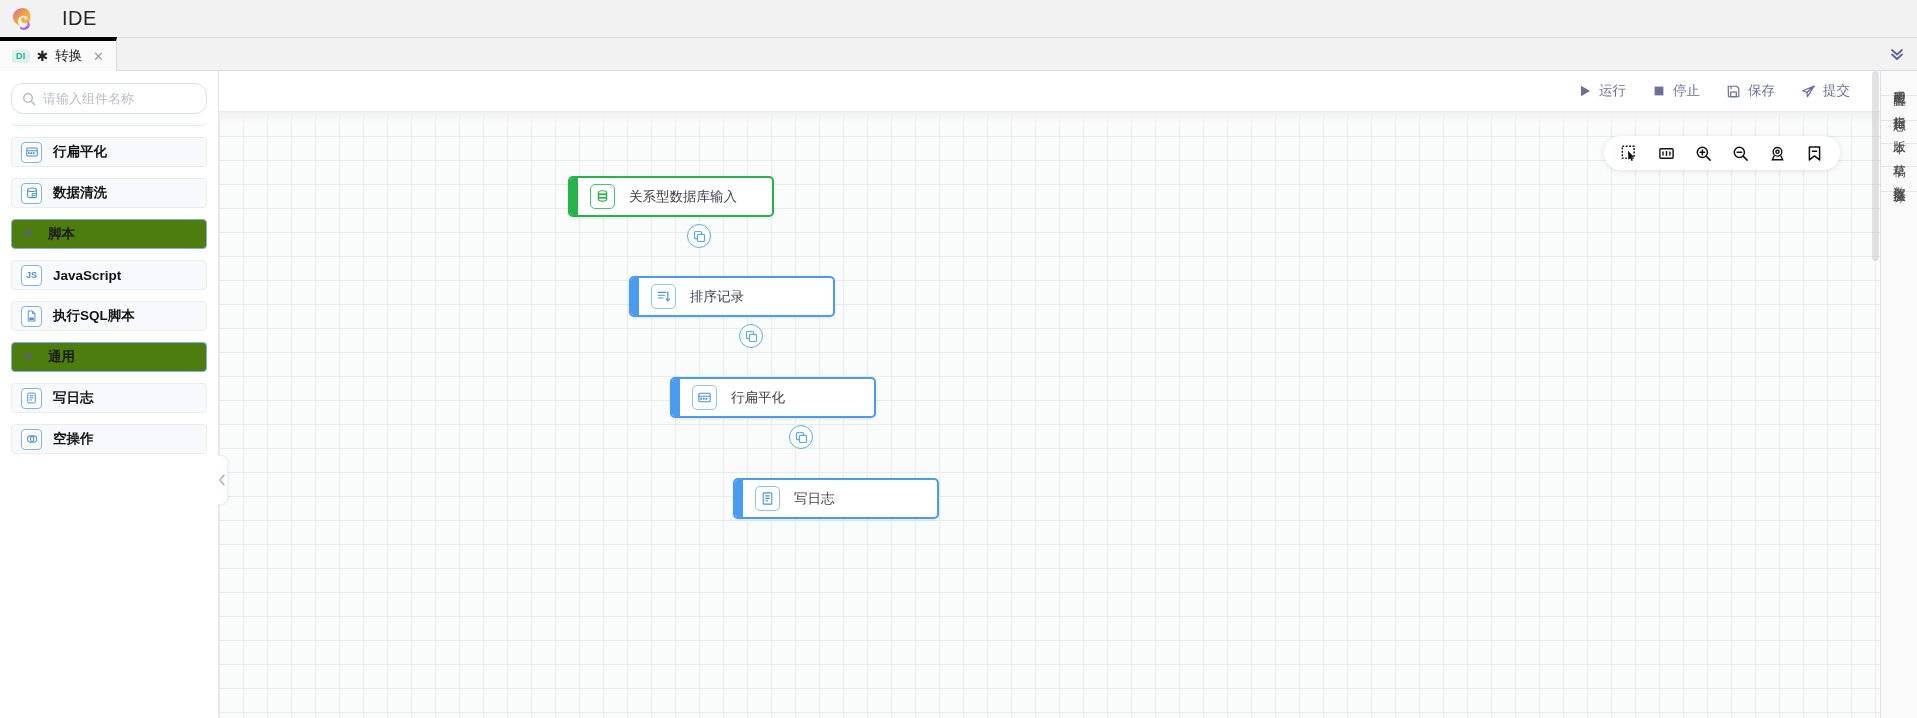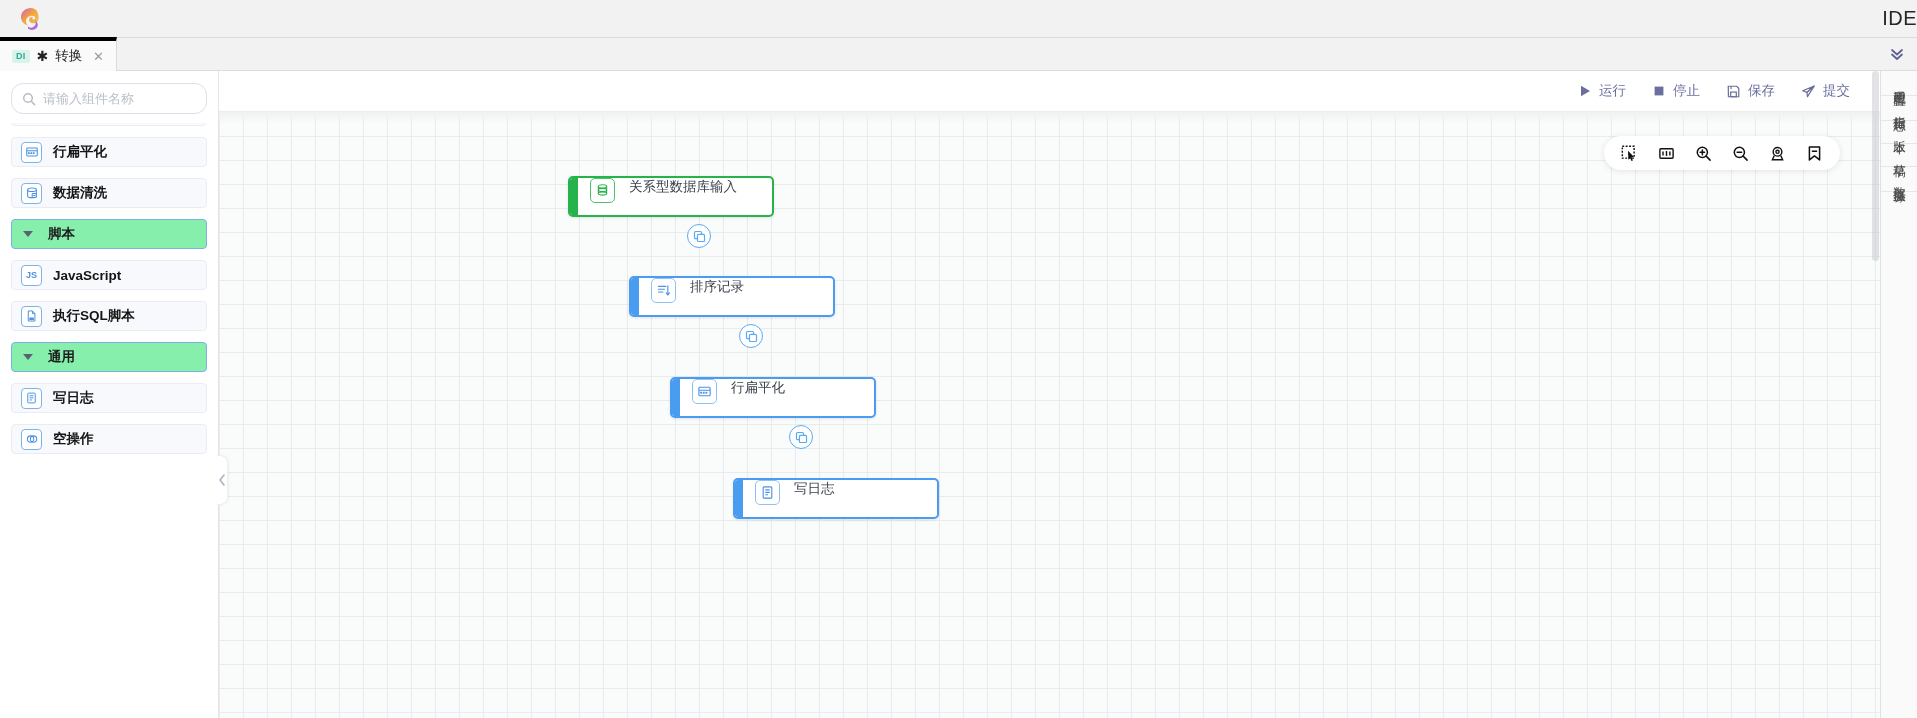--- a/index.html
+++ b/index.html
@@ -7,21 +7,21 @@
     width: 1917px; height: 718px;
     font-family: "Liberation Sans", "DejaVu Sans", sans-serif;
     background: #ffffff; overflow: hidden;
   }
   .app { position: relative; width: 1917px; height: 718px; display: flex; flex-direction: column; }
 
   
   .header {
     height: 38px; min-height: 38px; background: #f2f2f2;
     border-bottom: 1px solid #dcdcdc;
-    display: flex; align-items: center; padding-left: 18px; gap: 12px; justify-content: space-between;
+    display: flex; align-items: center; padding-left: 10px; gap: 26px;
   }
   .logo { width: 26px; height: 26px; position: relative; }
   .app-title { font-size: 20px; color: #262626; letter-spacing: .5px; }
 
   
   .tabbar {
     height: 33px; min-height: 33px; background: #f2f2f2;
     border-bottom: 1px solid #dcdcdc;
     display: flex; align-items: stretch; position: relative;
   }
@@ -68,21 +68,21 @@
     width: 100%; background: transparent;
     font-family: "Liberation Sans", "DejaVu Sans", sans-serif;
   }
   .search-input::placeholder { color: #b9bfc9; }
 
   .palette-list { flex: 1; overflow: hidden; padding: 0 11px; position: relative; }
   .pl-inner { margin-top: -27px; }
 
   .grp {
     height: 30px; margin-bottom: 11px; border: 1px solid #7eb0e8;
-    background: #86efac; border-radius: 4px;
+    background: #4d7c0f; border-radius: 4px;
     display: flex; align-items: center; gap: 15px; padding-left: 11px;
     cursor: pointer;
   }
   .grp .caret {
     width: 0; height: 0; border-left: 5px solid transparent;
     border-right: 5px solid transparent; border-top: 6px solid #5a6270;
   }
   .grp-label { font-size: 13.5px; color: #1c1c1c; font-weight: 700; }
 
   .pitem {
@@ -145,21 +145,21 @@
   }
   .float-tools .ft { cursor: pointer; display: flex; color: #111; }
 
   
   .node {
     position: absolute; height: 41px; background: #fff; border-radius: 5px;
     display: flex; align-items: center; overflow: hidden; cursor: move;
     box-shadow: 0 1px 3px rgba(0,0,0,.10);
   }
   .node .bar { width: 8px; height: 100%; flex: none; }
-  .node-in { display: flex; align-items: flex-start; gap: 14px; padding: 0 16px 0 12px; flex: 1; height:100%; }
+  .node-in { display: flex; align-items: center; gap: 14px; padding: 0 16px 0 12px; flex: 1; height:100%; }
   .node-ic {
     width: 25px; height: 25px; border-radius: 5px; display: flex;
     align-items: center; justify-content: center; flex: none;
   }
   .node-label { font-size: 13.5px; color: #3a3f4b; white-space: nowrap; }
 
   .node.green { border: 2px solid #27b34b; }
   .node.green .bar { background: #27b34b; }
   .node.green .node-ic { border: 1.4px solid #49c569; color: #27b34b; background: #fff; }
 

